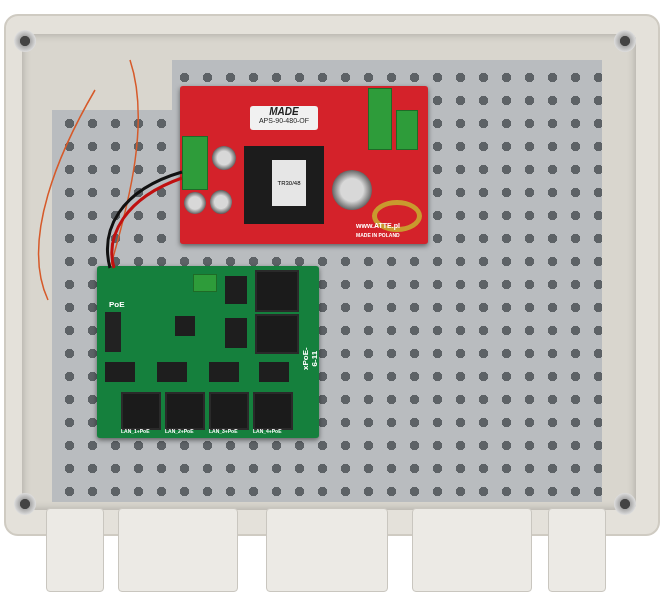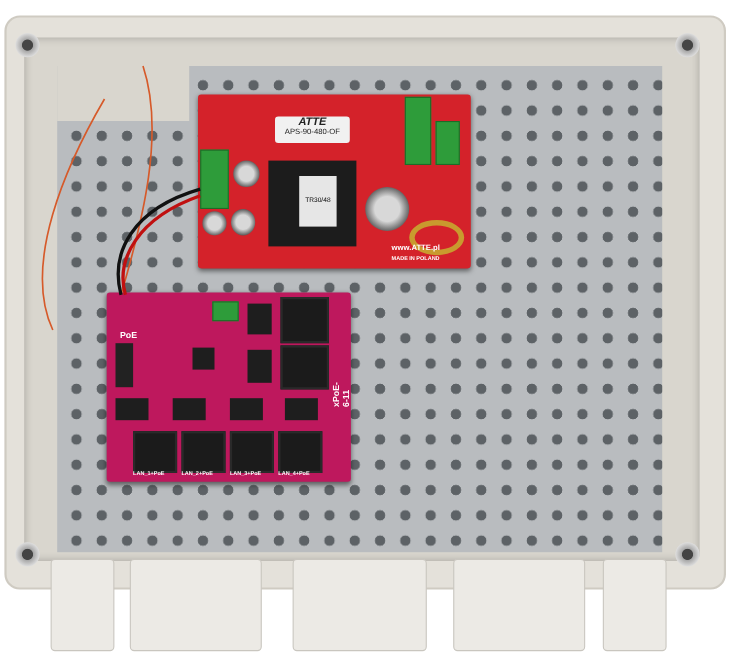--- a/index.html
+++ b/index.html
@@ -4,21 +4,21 @@
 <style>
   html,body{margin:0;padding:0;background:#fff;}
   body{width:663px;height:600px;position:relative;overflow:hidden;font-family:"Liberation Sans",sans-serif;}
   .abs{position:absolute;}
   .enclosure{left:4px;top:14px;width:652px;height:518px;background:#e4e1da;border:2px solid #cfcbc2;border-radius:14px;}
   .inner{left:22px;top:34px;width:614px;height:476px;background:#d9d6ce;border-radius:6px;box-shadow:inset 0 0 8px rgba(0,0,0,.25);}
   .plate{left:52px;top:60px;width:550px;height:442px;background:#b9bcbf;
     background-image:radial-gradient(circle,#5d6266 4.5px,transparent 5px);background-size:23px 23px;background-position:6px 6px;}
   .plate-cut{left:52px;top:60px;width:120px;height:50px;background:#d9d6ce;}
   .psu{left:180px;top:86px;width:248px;height:158px;background:#d4222a;border-radius:3px;box-shadow:0 2px 5px rgba(0,0,0,.5);}
-  .poe{left:97px;top:266px;width:222px;height:172px;background:#be185d;border-radius:3px;box-shadow:0 2px 5px rgba(0,0,0,.5);}
+  .poe{left:97px;top:266px;width:222px;height:172px;background:#15803d;border-radius:3px;box-shadow:0 2px 5px rgba(0,0,0,.5);text-align:center;}
   .label{background:#f1f1f1;border-radius:3px;text-align:center;color:#222;}
   .xfmr{background:#1c1c1c;}
   .coil{background:#e6e6e6;}
   .cap{background:radial-gradient(circle,#d8d8d8 40%,#555 75%);border-radius:50%;}
   .term{background:#2e9c3a;border:1px solid #1e6b27;}
   .rj{background:#1b1b1b;border:2px solid #2a2a2a;}
   .chip{background:#1e1e1e;}
   .gland{background:#eceae5;border:1px solid #c9c6bf;border-radius:4px;}
   .txt{color:#fff;font-size:7px;font-weight:bold;}
   .screw{border-radius:50%;background:radial-gradient(circle,#444 30%,#a8a8a8 35%,#ddd 70%);}
@@ -31,21 +31,21 @@
 <div class="abs plate"></div>
 <div class="abs plate-cut"></div>
 
 <div class="abs screw" style="left:14px;top:30px;width:22px;height:22px"></div>
 <div class="abs screw" style="left:614px;top:30px;width:22px;height:22px"></div>
 <div class="abs screw" style="left:14px;top:493px;width:22px;height:22px"></div>
 <div class="abs screw" style="left:614px;top:493px;width:22px;height:22px"></div>
 
 <div class="abs psu">
   <div class="abs label" style="left:70px;top:20px;width:68px;height:24px">
-    <div style="font-size:10px;font-weight:bold;font-style:italic">ATTE</div>
+    <div style="font-size:10px;font-weight:bold;font-style:italic">MADE</div>
     <div style="font-size:7px">APS-90-480-OF</div>
   </div>
   <div class="abs term" style="left:2px;top:50px;width:24px;height:52px"></div>
   <div class="abs term" style="left:188px;top:2px;width:22px;height:60px"></div>
   <div class="abs term" style="left:216px;top:24px;width:20px;height:38px"></div>
   <div class="abs xfmr" style="left:64px;top:60px;width:80px;height:78px">
     <div class="abs coil" style="left:28px;top:14px;width:34px;height:46px;font-size:6px;text-align:center;line-height:46px">TR30/48</div>
   </div>
   <div class="abs cap" style="left:152px;top:84px;width:40px;height:40px"></div>
   <div class="abs cap" style="left:32px;top:60px;width:24px;height:24px"></div>

